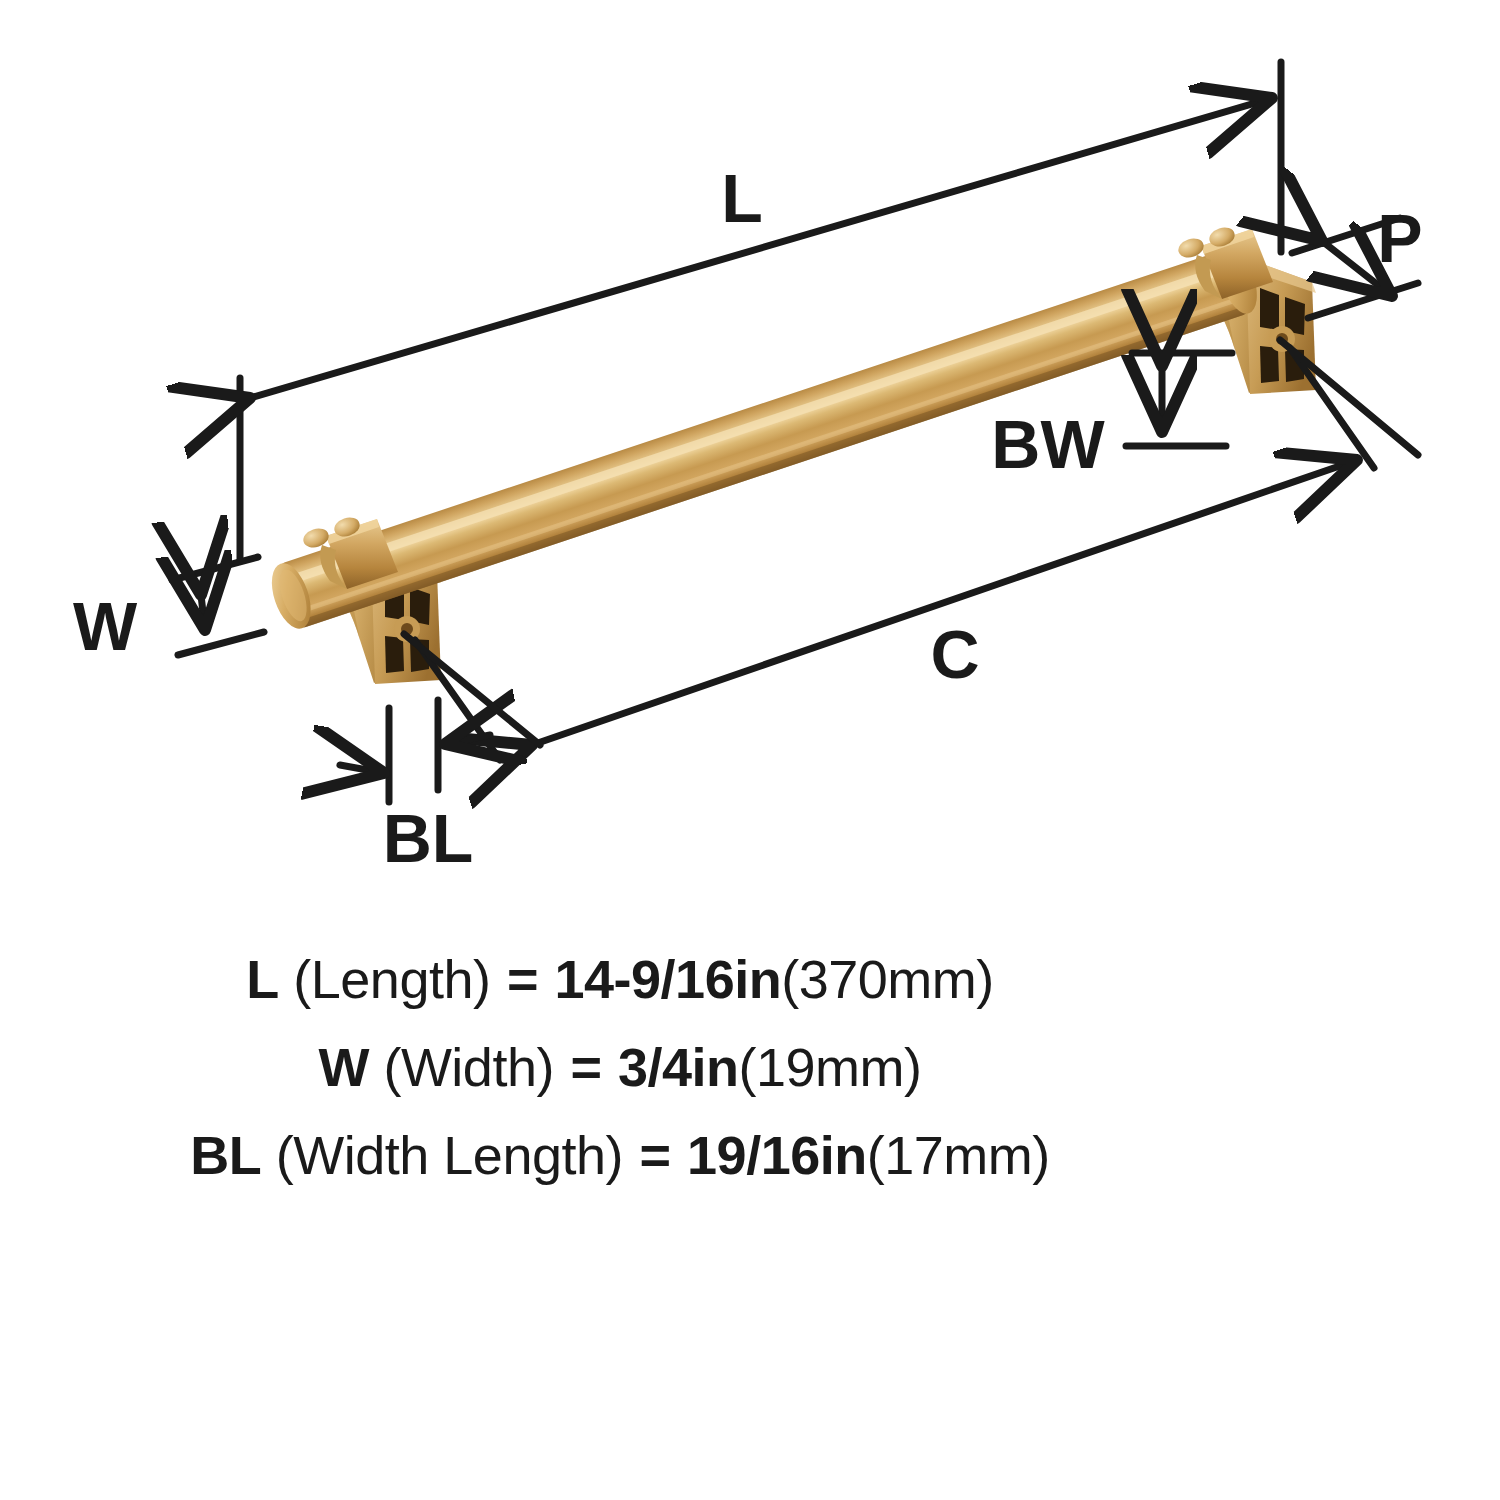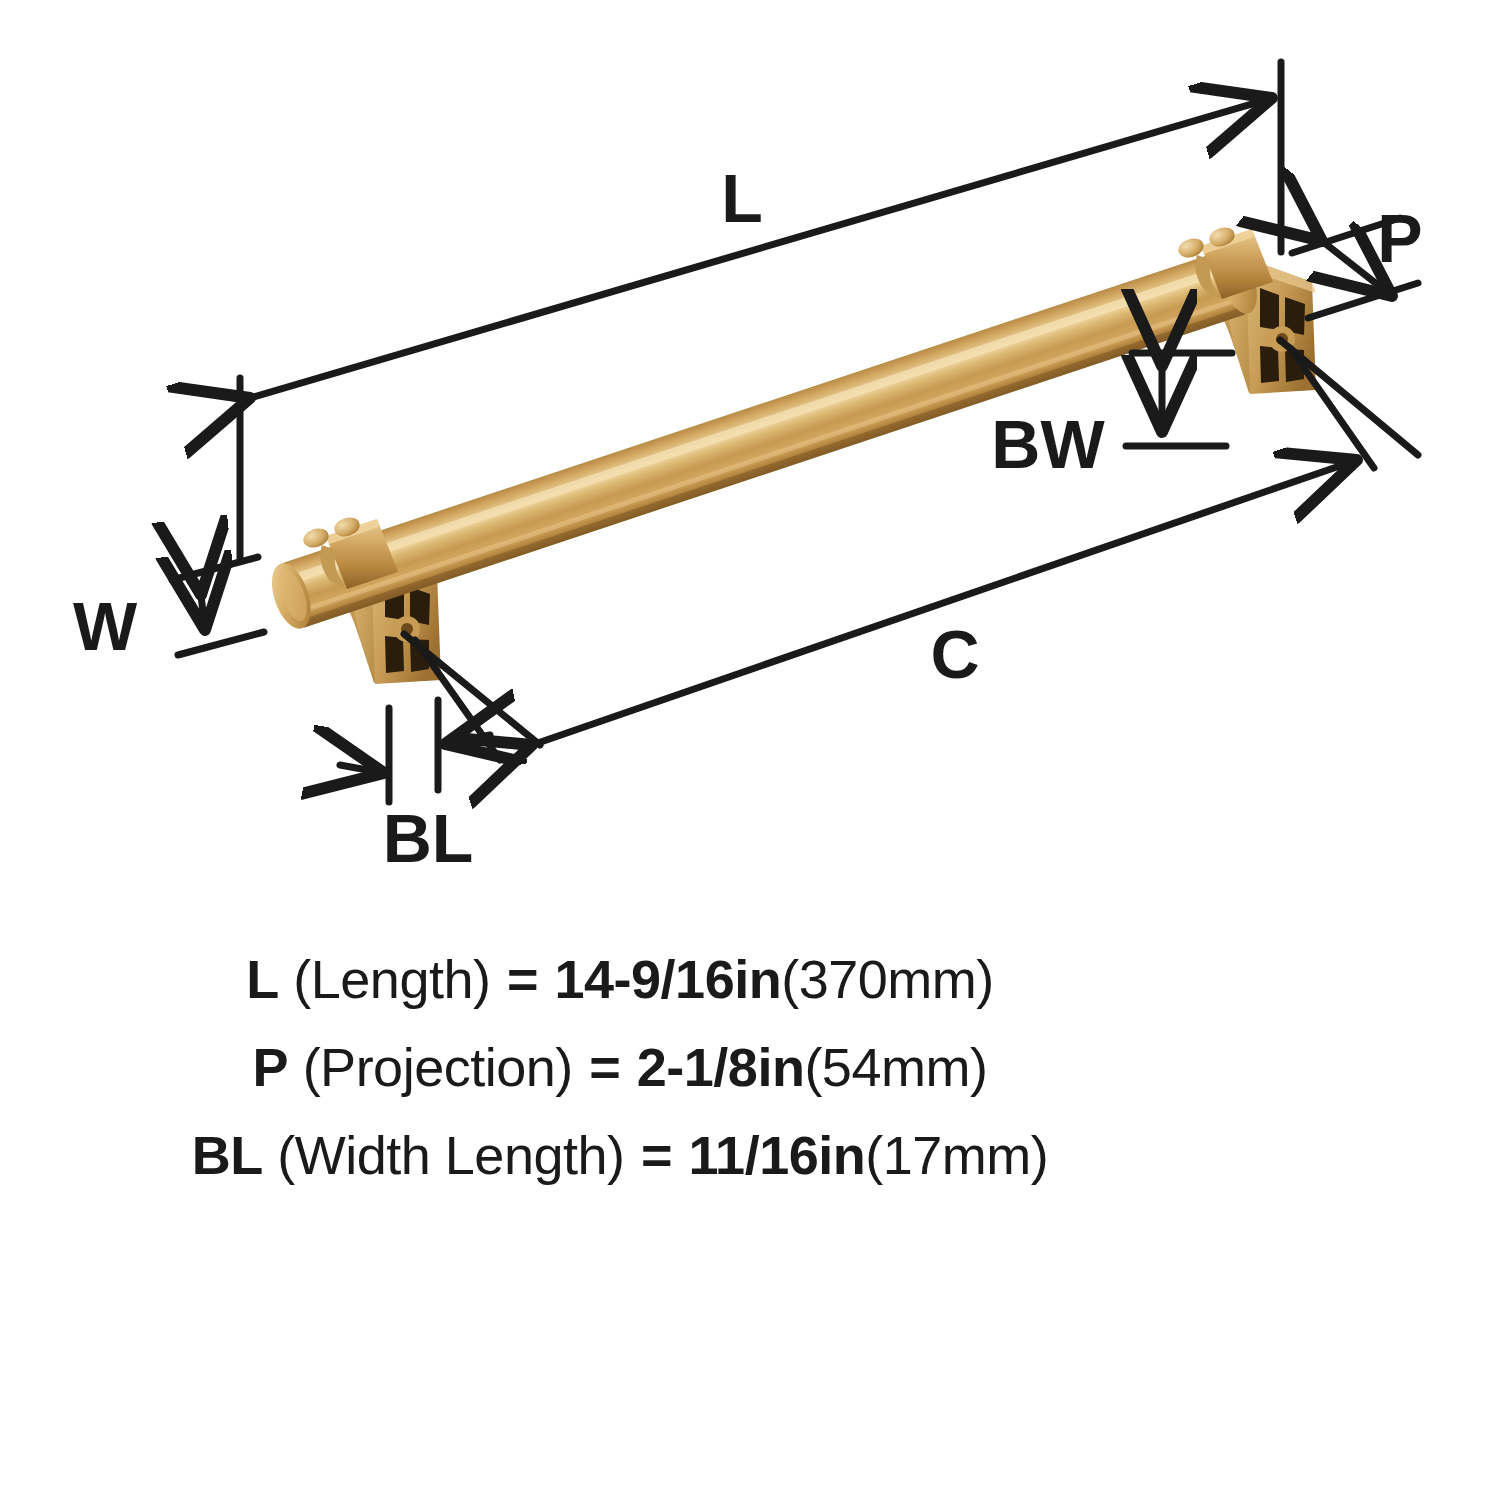--- a/index.html
+++ b/index.html
@@ -227,31 +227,31 @@
 
   <div id="legend">
 
     <div class="legend-row">
       <span class="sym">L</span>
       <span class="nm">(Length)</span>
       <span class="eq">=</span>
       <span class="val">14-9/16in</span><span class="mm">(370mm)</span>
     </div>
 
-
     <div class="legend-row">
-      <span class="sym">P</span>
-      <span class="nm">(Projection)</span>
+      <span class="sym">W</span>
+      <span class="nm">(Width)</span>
       <span class="eq">=</span>
-      <span class="val">2-1/8in</span><span class="mm">(54mm)</span>
+      <span class="val">3/4in</span><span class="mm">(19mm)</span>
     </div>
+
 
 
     <div class="legend-row">
       <span class="sym">BL</span>
       <span class="nm">(Width Length)</span>
       <span class="eq">=</span>
-      <span class="val">11/16in</span><span class="mm">(17mm)</span>
+      <span class="val">19/16in</span><span class="mm">(17mm)</span>
     </div>
 
 
   </div>
 </div>
 
 </body></html>

